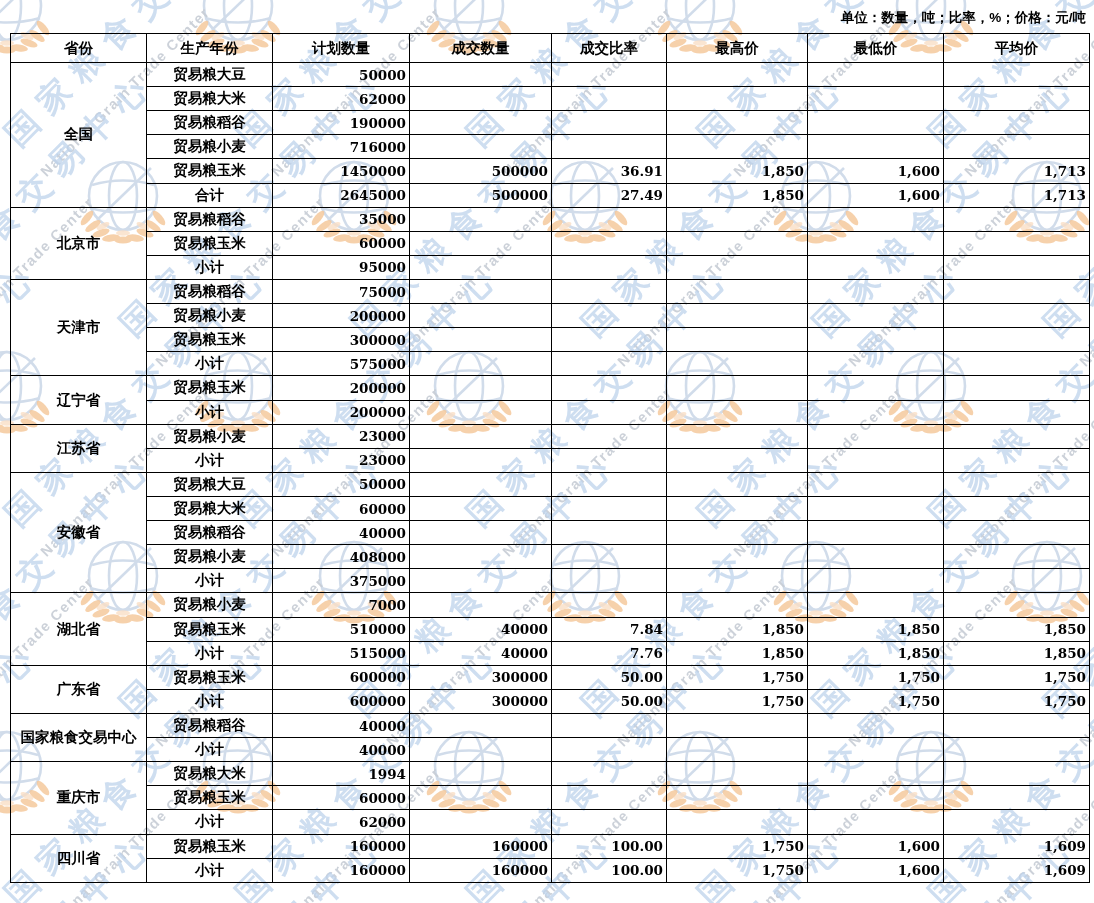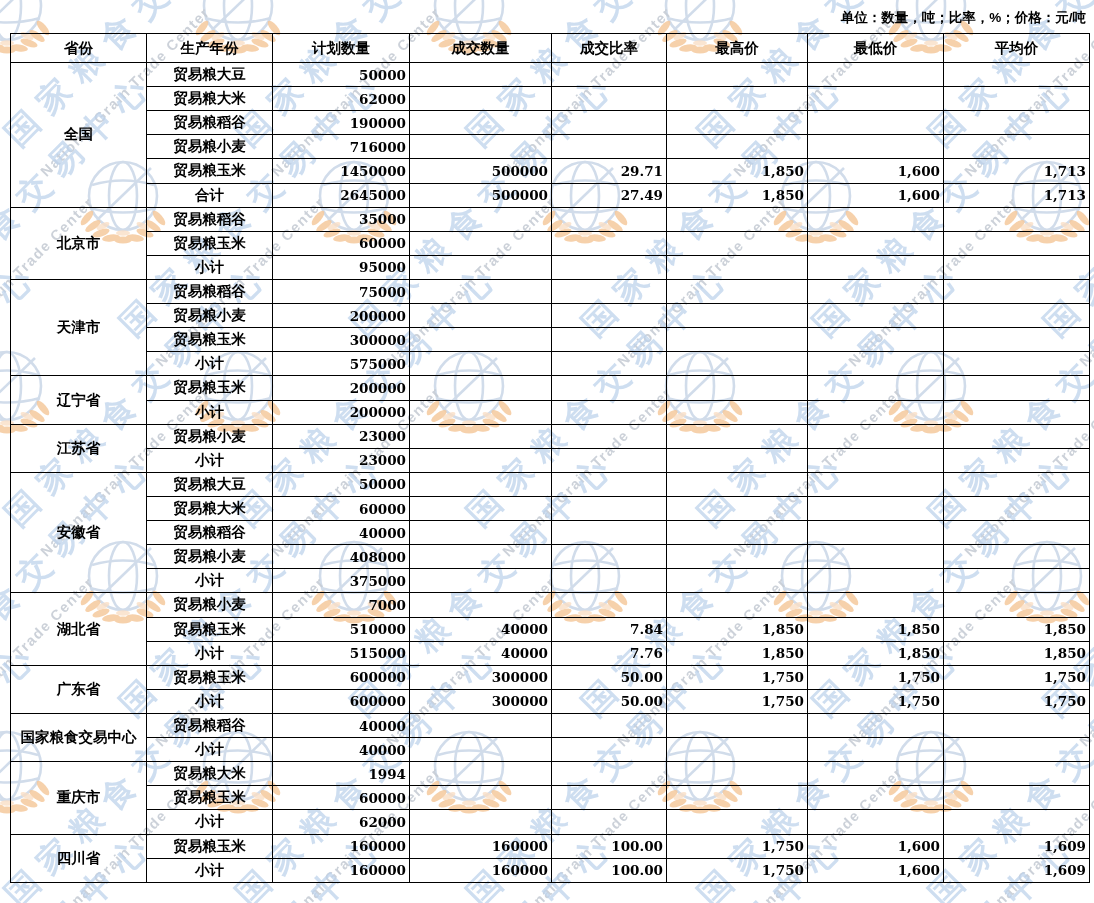--- a/index.html
+++ b/index.html
@@ -279,21 +279,21 @@
           <td class="c-num"></td>
           <td class="c-num"></td>
           <td class="c-num"></td>
           <td class="c-num"></td>
           <td class="c-num"></td>
         </tr>
         <tr>
           <td class="c-year">贸易粮玉米</td>
           <td class="c-num">1450000</td>
           <td class="c-num">500000</td>
-          <td class="c-num">29.71</td>
+          <td class="c-num">36.91</td>
           <td class="c-num">1,850</td>
           <td class="c-num">1,600</td>
           <td class="c-num">1,713</td>
         </tr>
         <tr>
           <td class="c-year">合计</td>
           <td class="c-num">2645000</td>
           <td class="c-num">500000</td>
           <td class="c-num">27.49</td>
           <td class="c-num">1,850</td>

